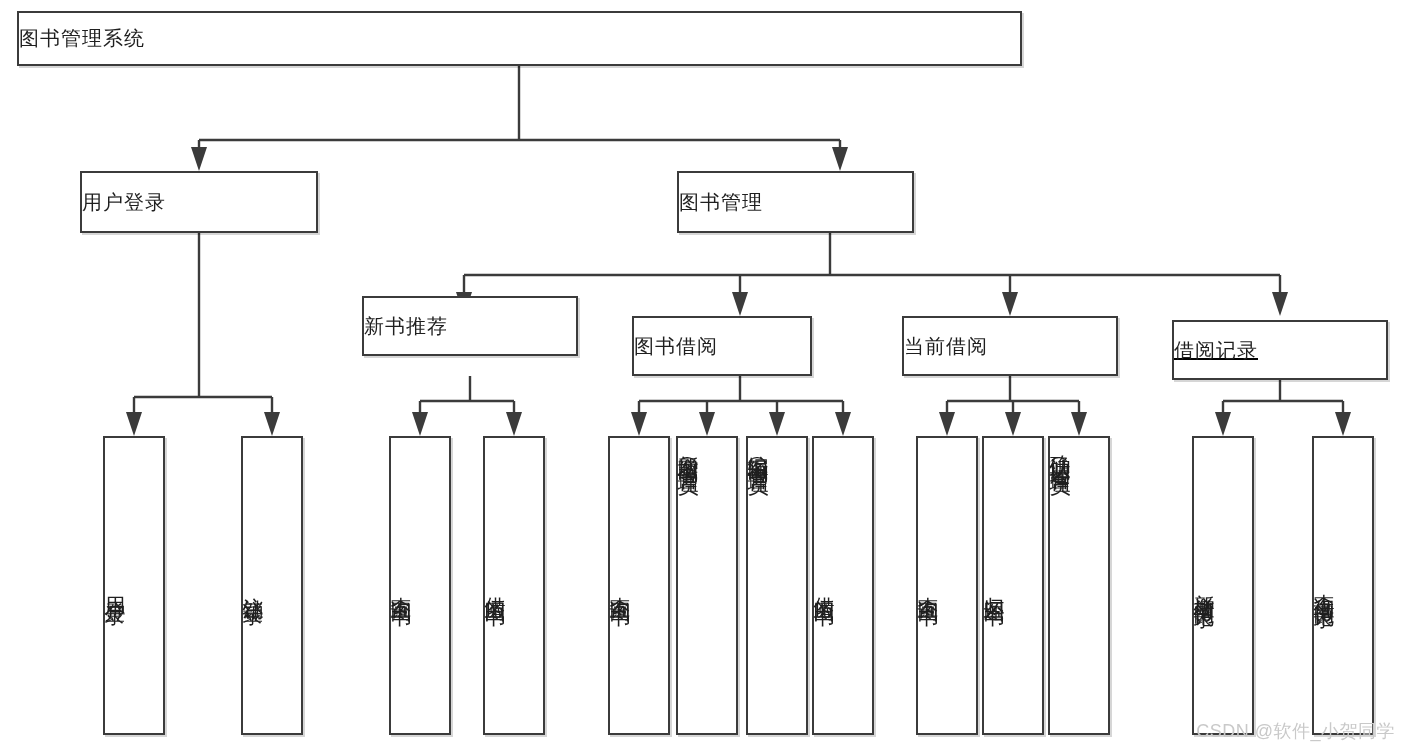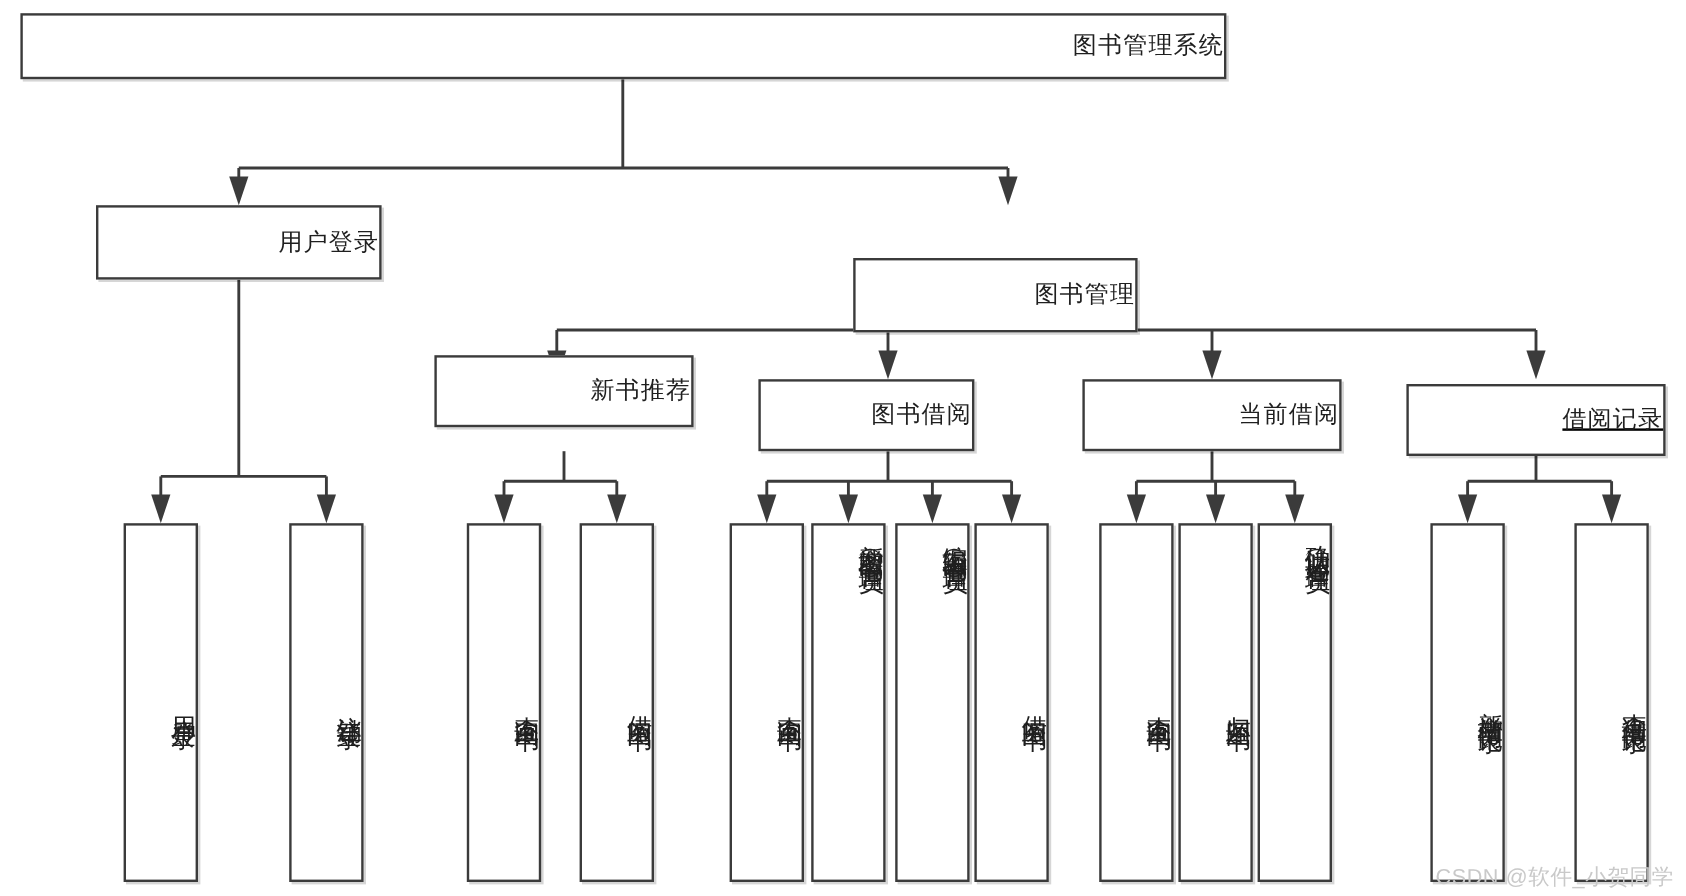--- a/index.html
+++ b/index.html
@@ -21,21 +21,21 @@
     height: 747px;
   }
   .node-box {
     position: absolute;
     box-sizing: border-box;
     background: #ffffff;
     border: 2.5px solid #3b3b3b;
     box-shadow: 2px 2px 0 rgba(0,0,0,0.16);
     display: flex;
     align-items: center;
-    justify-content: flex-end;
+    justify-content: flex-start;
   }
   .node-label {
     color: #1f1f1f;
     font-size: 20px;
     letter-spacing: 1px;
     line-height: 1.15;
     white-space: nowrap;
     text-align: center;
   }
   .node-box.leaf {
@@ -159,21 +159,21 @@
     </g>
   </svg>
 
   <div class="node-box" style="left:17px; top:11px; width:1005px; height:55px;">
     <span class="node-label">图书管理系统</span>
   </div>
 
   <div class="node-box" style="left:80px; top:171px; width:238px; height:62px;">
     <span class="node-label">用户登录</span>
   </div>
-  <div class="node-box" style="left:711px; top:171px; width:237px; height:62px;margin-top:44px;">
+  <div class="node-box" style="left:677px; top:171px; width:237px; height:62px;">
     <span class="node-label">图书管理</span>
   </div>
 
   <div class="node-box" style="left:362px; top:296px; width:216px; height:60px;">
     <span class="node-label">新书推荐</span>
   </div>
   <div class="node-box" style="left:632px; top:316px; width:180px; height:60px;">
     <span class="node-label">图书借阅</span>
   </div>
   <div class="node-box" style="left:902px; top:316px; width:216px; height:60px;">

